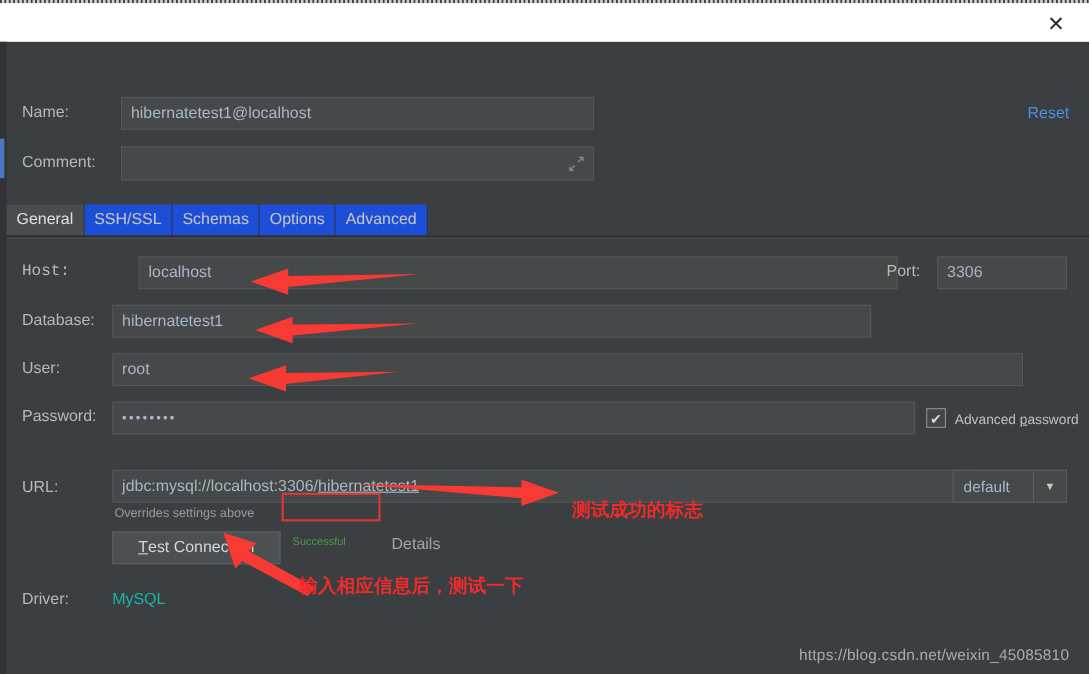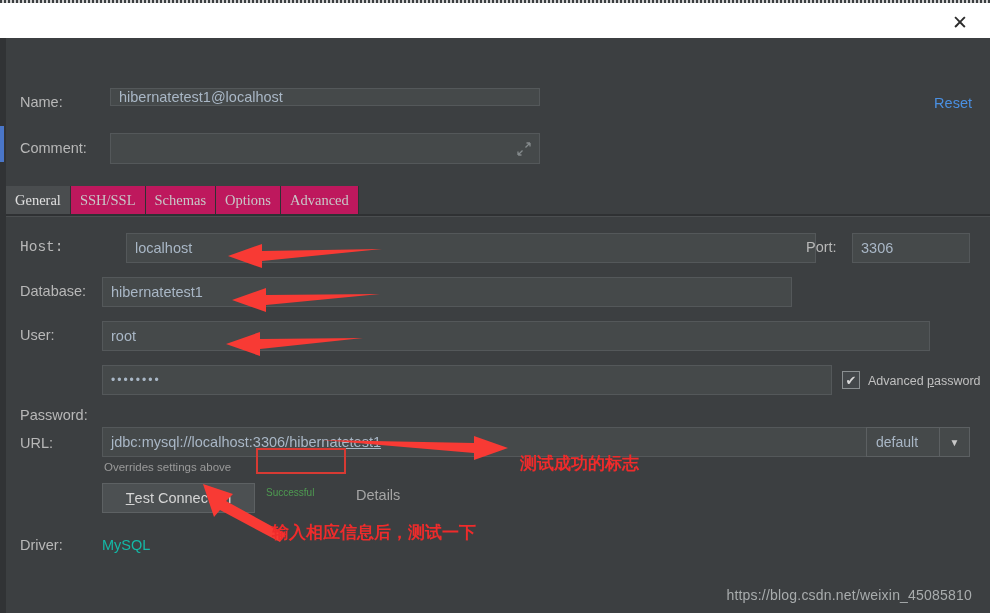--- a/index.html
+++ b/index.html
@@ -49,40 +49,40 @@
   }
   .field {
     position:absolute; background:#45494a; border:1px solid #54585a;
     color:#a9b7c6; font-size:14.5px;
     display:flex; align-items:center; padding:0 8px;
     white-space:nowrap; overflow:hidden;
   }
 
   
   #name-label   { left:20px;  top:56px; }
-  #name-input   { left:110px; top:50px; width:430px; height:18px; }
+  #name-input   { left:110px; top:50px; width:430px; height:30px; }
   #comment-label{ left:20px;  top:102px; }
   #comment-input{ left:110px; top:95px; width:430px; height:31px; }
   #expand-icon  {
     position:absolute; right:8px; top:50%; transform:translateY(-50%);
     width:14px; height:14px; opacity:.75;
   }
   #reset-link {
     position:absolute; right:18px; top:57px; color:#4a90e2;
     font-size:14.5px; cursor:pointer;
   }
 
   
   #tabbar {
     position:absolute; left:6px; top:148px; width:928px; height:28px;
-    display:flex; align-items:stretch;font-family:Liberation Serif, serif;
+    display:flex; align-items:stretch;
   }
   .tab {
     padding:0 9px; display:flex; align-items:center;
-    font-size:14.5px; color:#c8c8c8; background:#be185d;
+    font-size:14.5px; color:#c8c8c8; background:#1d4ed8;
     border-right:1px solid #2f3133; cursor:pointer;
   }
   .tab.active { background:#4a4d4f; color:#e0e0e0; }
   #tab-underline {
     position:absolute; left:6px; top:176px; width:984px; height:2px;
     background:#2f3133;
   }
 
   
   #panel {
@@ -94,21 +94,21 @@
   #host-input{left:96px; top:16px; width:690px; height:30px;margin-left:24px;}
   #port-label{left:800px; top:22px;}
   #port-input{left:846px; top:16px; width:118px; height:30px;}
 
   #db-label{left:14px; top:66px;}
   #db-input{left:96px; top:60px; width:690px; height:30px;}
 
   #user-label{left:14px; top:110px;}
   #user-input{left:96px; top:104px; width:828px; height:30px;}
 
-  #pwd-label{left:14px; top:154px;margin-top:36px;}
+  #pwd-label{left:14px; top:154px;}
   #pwd-input{left:96px; top:148px; width:730px; height:30px;
              letter-spacing:2px; font-size:12px;}
 
   #remember-box {
     position:absolute; left:836px; top:154px; width:18px; height:18px;
     border:1px solid #8a8f91; background:#43474a; cursor:pointer;
     display:flex; align-items:center; justify-content:center;
     color:#d8d8d8; font-size:13px; line-height:1;
   }
   #remember-label {

